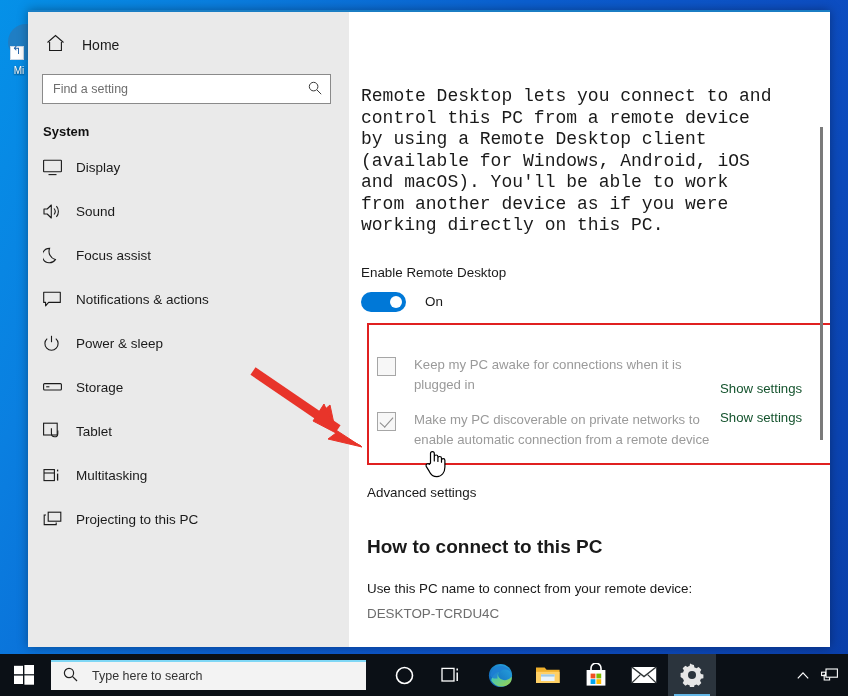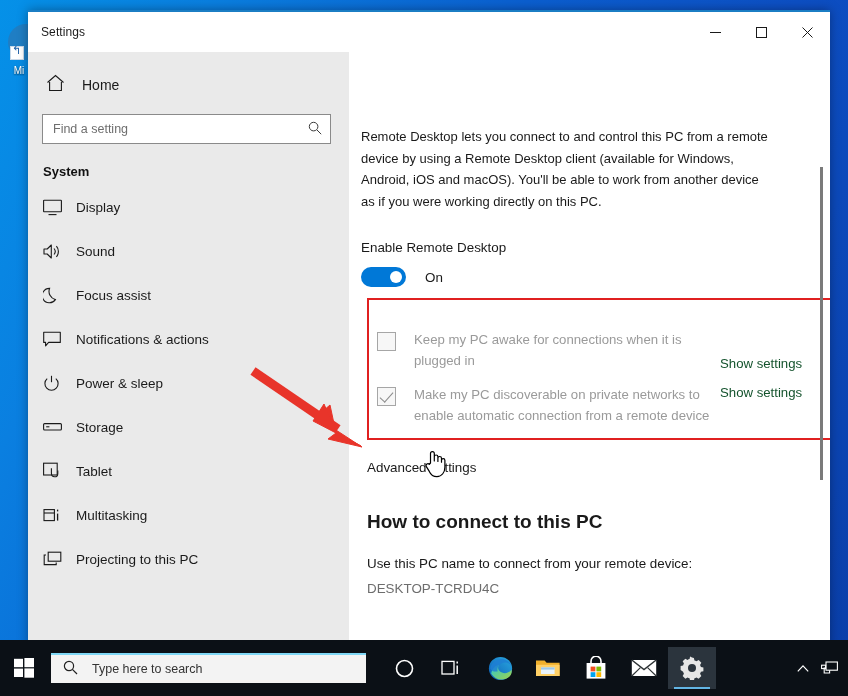--- a/index.html
+++ b/index.html
@@ -126,22 +126,23 @@
     position: relative; overflow: hidden;
     padding: 47px 0 0 12px;
   }
   #content-inner { padding-right: 40px; }
   #page-title {
     font-size: 28px; font-weight: normal; color: #1a1a1a;
     letter-spacing: -.1px;
   }
   #page-desc {
     margin-top: 27px;
-    font-size: 13px; line-height: 21.5px; color: #1a1a1a;
+    font-size: 18px; line-height: 21.5px; color: #1a1a1a;
     max-width: 412px;
+    font-family: Liberation Mono, monospace;
   }
   #enable-label {
     margin-top: 28px;
     font-size: 13.4px; color: #1a1a1a;
   }
   #toggle-row {
     margin-top: 12px;
     display: flex; align-items: center;
   }
   .toggle {
@@ -227,21 +228,21 @@
   }
   
   #cursor {
     position: absolute; left: 423px; top: 448px;
     pointer-events: none;
   }
 
   
   #taskbar {
     position: absolute; left: 0; bottom: 0;
-    width: 848px; height: 56px;
+    width: 848px; height: 42px;
     background: #0b1016;
     display: flex; align-items: center;
   }
   #start-button {
     width: 48px; height: 42px;
     display: flex; align-items: center; justify-content: center;
   }
   #taskbar-search {
     width: 315px; height: 30px; margin-left: 3px;
     background: #f3f3f3;
@@ -276,40 +277,20 @@
     <div class="glyph">
       <div class="blob"></div>
       <div class="shortcut"></div>
     </div>
     <div class="cap">Mi</div>
   </div>
 </div>
 
 <div id="settings-window">
 
-  <div id="titlebar">
-    <span class="title">Settings</span>
-    <span class="spacer"></span>
-    <span class="winbtn">
-      <svg width="11" height="11" viewBox="0 0 11 11">
-          <line x1="0" y1="5.5" x2="11" y2="5.5" stroke="#1a1a1a" stroke-width="1"></line>
-        </svg>
-    </span>
-    <span class="winbtn">
-      <svg width="11" height="11" viewBox="0 0 11 11">
-          <rect x="0.5" y="0.5" width="10" height="10" fill="none" stroke="#1a1a1a" stroke-width="1"></rect>
-        </svg>
-    </span>
-    <span class="winbtn close">
-      <svg width="11" height="11" viewBox="0 0 11 11">
-          <line x1="0.5" y1="0.5" x2="10.5" y2="10.5" stroke="currentColor" stroke-width="1"></line>
-          <line x1="10.5" y1="0.5" x2="0.5" y2="10.5" stroke="currentColor" stroke-width="1"></line>
-        </svg>
-    </span>
-  </div>
 
   <div id="body-row">
 
     <div id="sidebar">
 
       <div class="home-row">
         <span class="icon">
           <svg width="19" height="18" viewBox="0 0 19 18">
             <path d="M1.5 8.5 L9.5 1.5 L17.5 8.5" fill="none" stroke="#1a1a1a" stroke-width="1.1"></path>
             <path d="M3.6 8.0 V16.5 H15.4 V8.0" fill="none" stroke="#1a1a1a" stroke-width="1.1"></path>

